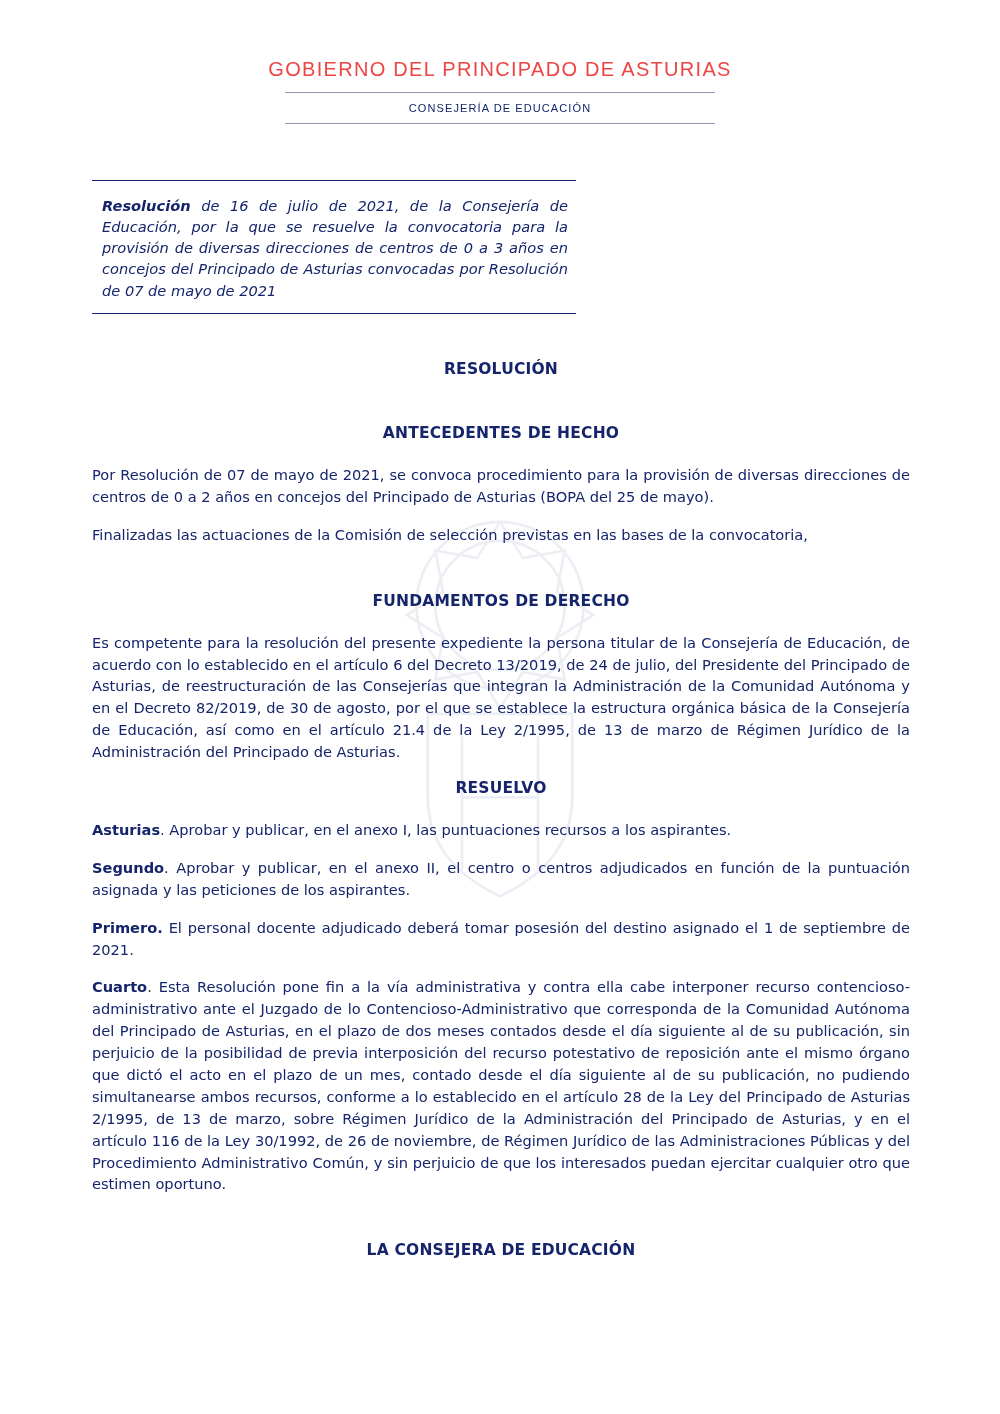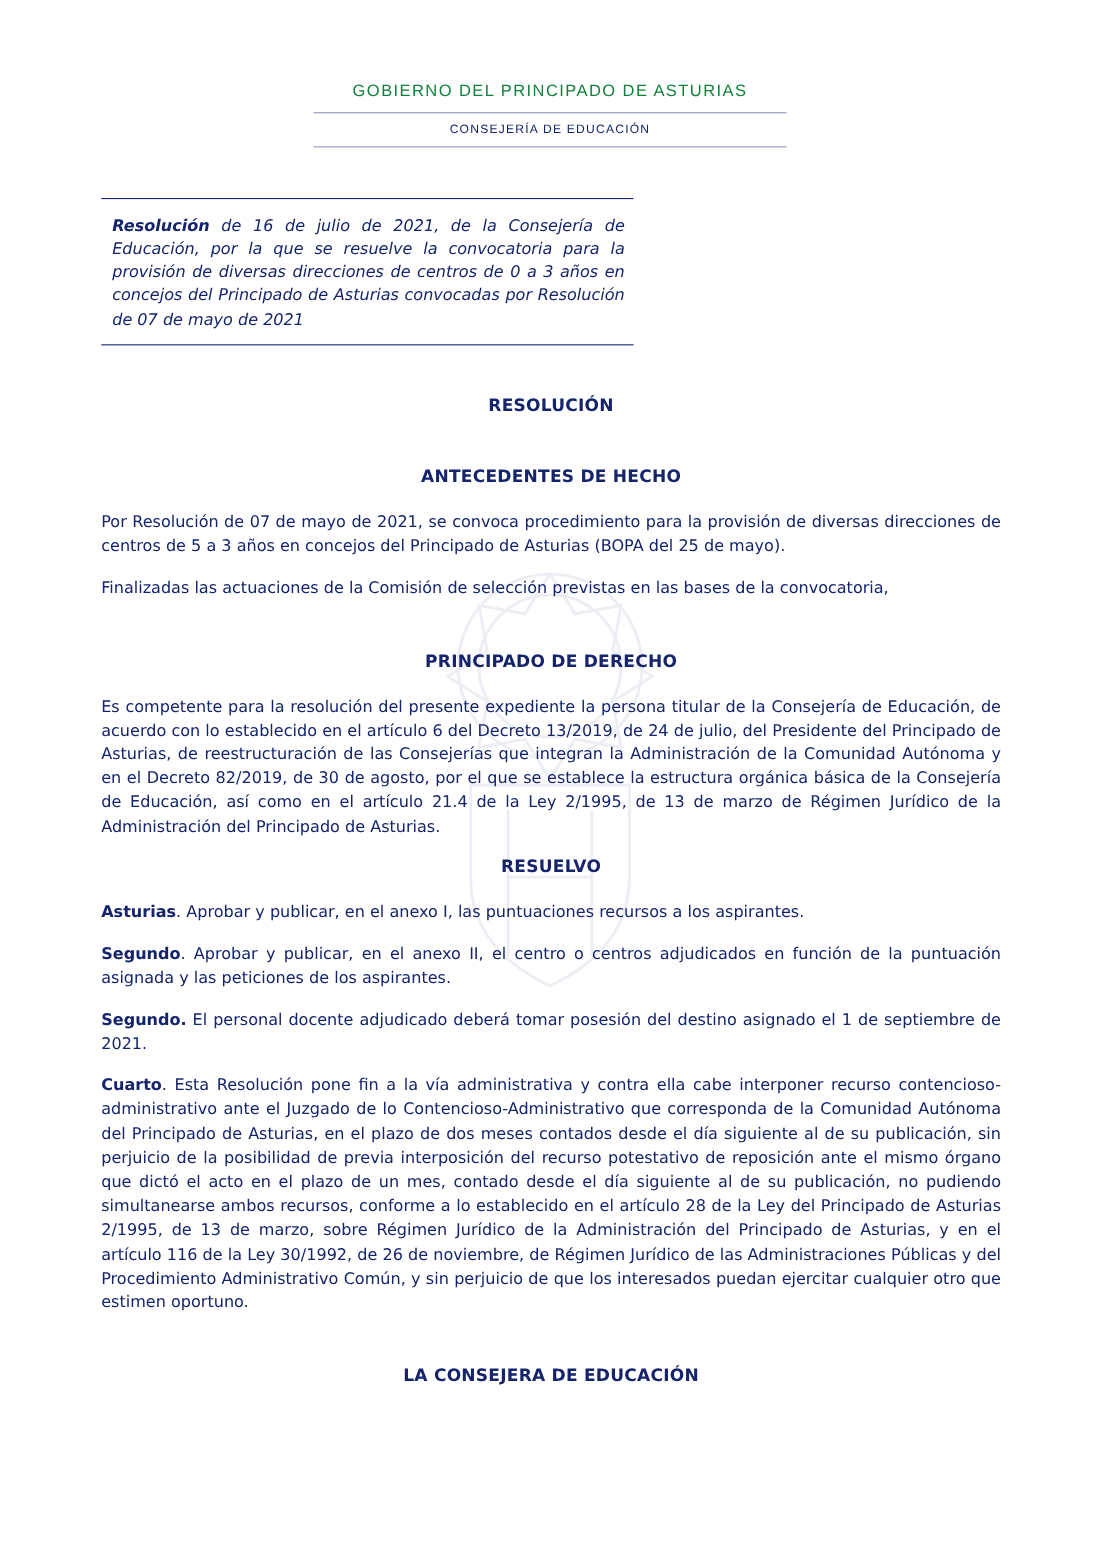--- a/index.html
+++ b/index.html
@@ -23,25 +23,24 @@
     box-sizing: border-box;
   }
 
   
   .header {
     text-align: center;
     padding-top: 58px;
   }
   .gov-title {
     font-family: "Liberation Sans", sans-serif;
-    font-size: 15px;
+    font-size: 20px;
     letter-spacing: 1.3px;
-    color: #15803d;
+    color: #ef4444;
     font-weight: 400;
-    margin-top: 16px;
   }
   .rule-wrap {
     width: 430px;
     margin: 11px auto 0 auto;
   }
   .rule {
     height: 1px;
     background: #8f96b8;
     width: 100%;
   }
@@ -162,40 +161,40 @@
   <div class="content">
 
     <h1 class="center-head">RESOLUCIÓN</h1>
 
     <div class="gap-1"></div>
 
     <h1 class="center-head">ANTECEDENTES DE HECHO</h1>
 
     <div class="gap-2"></div>
 
-    <p class="body-text">Por Resolución de 07 de mayo de 2021, se convoca procedimiento para la provisión de diversas direcciones de centros de 5 a 3 años en concejos del Principado de Asturias (BOPA del 25 de mayo).</p>
+    <p class="body-text">Por Resolución de 07 de mayo de 2021, se convoca procedimiento para la provisión de diversas direcciones de centros de 0 a 2 años en concejos del Principado de Asturias (BOPA del 25 de mayo).</p>
     <p class="body-text">Finalizadas las actuaciones de la Comisión de selección previstas en las bases de la convocatoria,</p>
 
     <div class="gap-3"></div>
 
-    <h1 class="center-head">PRINCIPADO DE DERECHO</h1>
+    <h1 class="center-head">FUNDAMENTOS DE DERECHO</h1>
 
     <div class="gap-2"></div>
 
     <p class="body-text">Es competente para la resolución del presente expediente la persona titular de la Consejería de Educación, de acuerdo con lo establecido en el artículo 6 del Decreto 13/2019, de 24 de julio, del Presidente del Principado de Asturias, de reestructuración de las Consejerías que integran la Administración de la Comunidad Autónoma y en el Decreto 82/2019, de 30 de agosto, por el que se establece la estructura orgánica básica de la Consejería de Educación, así como en el artículo 21.4 de la Ley 2/1995, de 13 de marzo de Régimen Jurídico de la Administración del Principado de Asturias.</p>
 
     <h1 class="center-head">RESUELVO</h1>
 
     <div class="gap-2"></div>
 
     <p class="body-text"><b>Asturias</b><span>. Aprobar y publicar, en el anexo I, las puntuaciones recursos a los aspirantes.</span></p>
 
     <p class="body-text"><b>Segundo</b><span>. Aprobar y publicar, en el anexo II, el centro o centros adjudicados en función de la puntuación asignada y las peticiones de los aspirantes.</span></p>
 
-    <p class="body-text"><b>Segundo.</b><span> El personal docente adjudicado deberá tomar posesión del destino asignado el 1 de septiembre de 2021.</span></p>
+    <p class="body-text"><b>Primero.</b><span> El personal docente adjudicado deberá tomar posesión del destino asignado el 1 de septiembre de 2021.</span></p>
 
     <p class="body-text last"><b>Cuarto</b><span>. Esta Resolución pone fin a la vía administrativa y contra ella cabe interponer recurso contencioso-administrativo ante el Juzgado de lo Contencioso-Administrativo que corresponda de la Comunidad Autónoma del Principado de Asturias, en el plazo de dos meses contados desde el día siguiente al de su publicación, sin perjuicio de la posibilidad de previa interposición del recurso potestativo de reposición ante el mismo órgano que dictó el acto en el plazo de un mes, contado desde el día siguiente al de su publicación, no pudiendo simultanearse ambos recursos, conforme a lo establecido en el artículo 28 de la Ley del Principado de Asturias 2/1995, de 13 de marzo, sobre Régimen Jurídico de la Administración del Principado de Asturias, y en el artículo 116 de la Ley 30/1992, de 26 de noviembre, de Régimen Jurídico de las Administraciones Públicas y del Procedimiento Administrativo Común, y sin perjuicio de que los interesados puedan ejercitar cualquier otro que estimen oportuno.</span></p>
 
     <div class="gap-1"></div>
 
     <div class="signature-head">LA CONSEJERA DE EDUCACIÓN</div>
 
     <div style="height:106px"></div>
 
 

